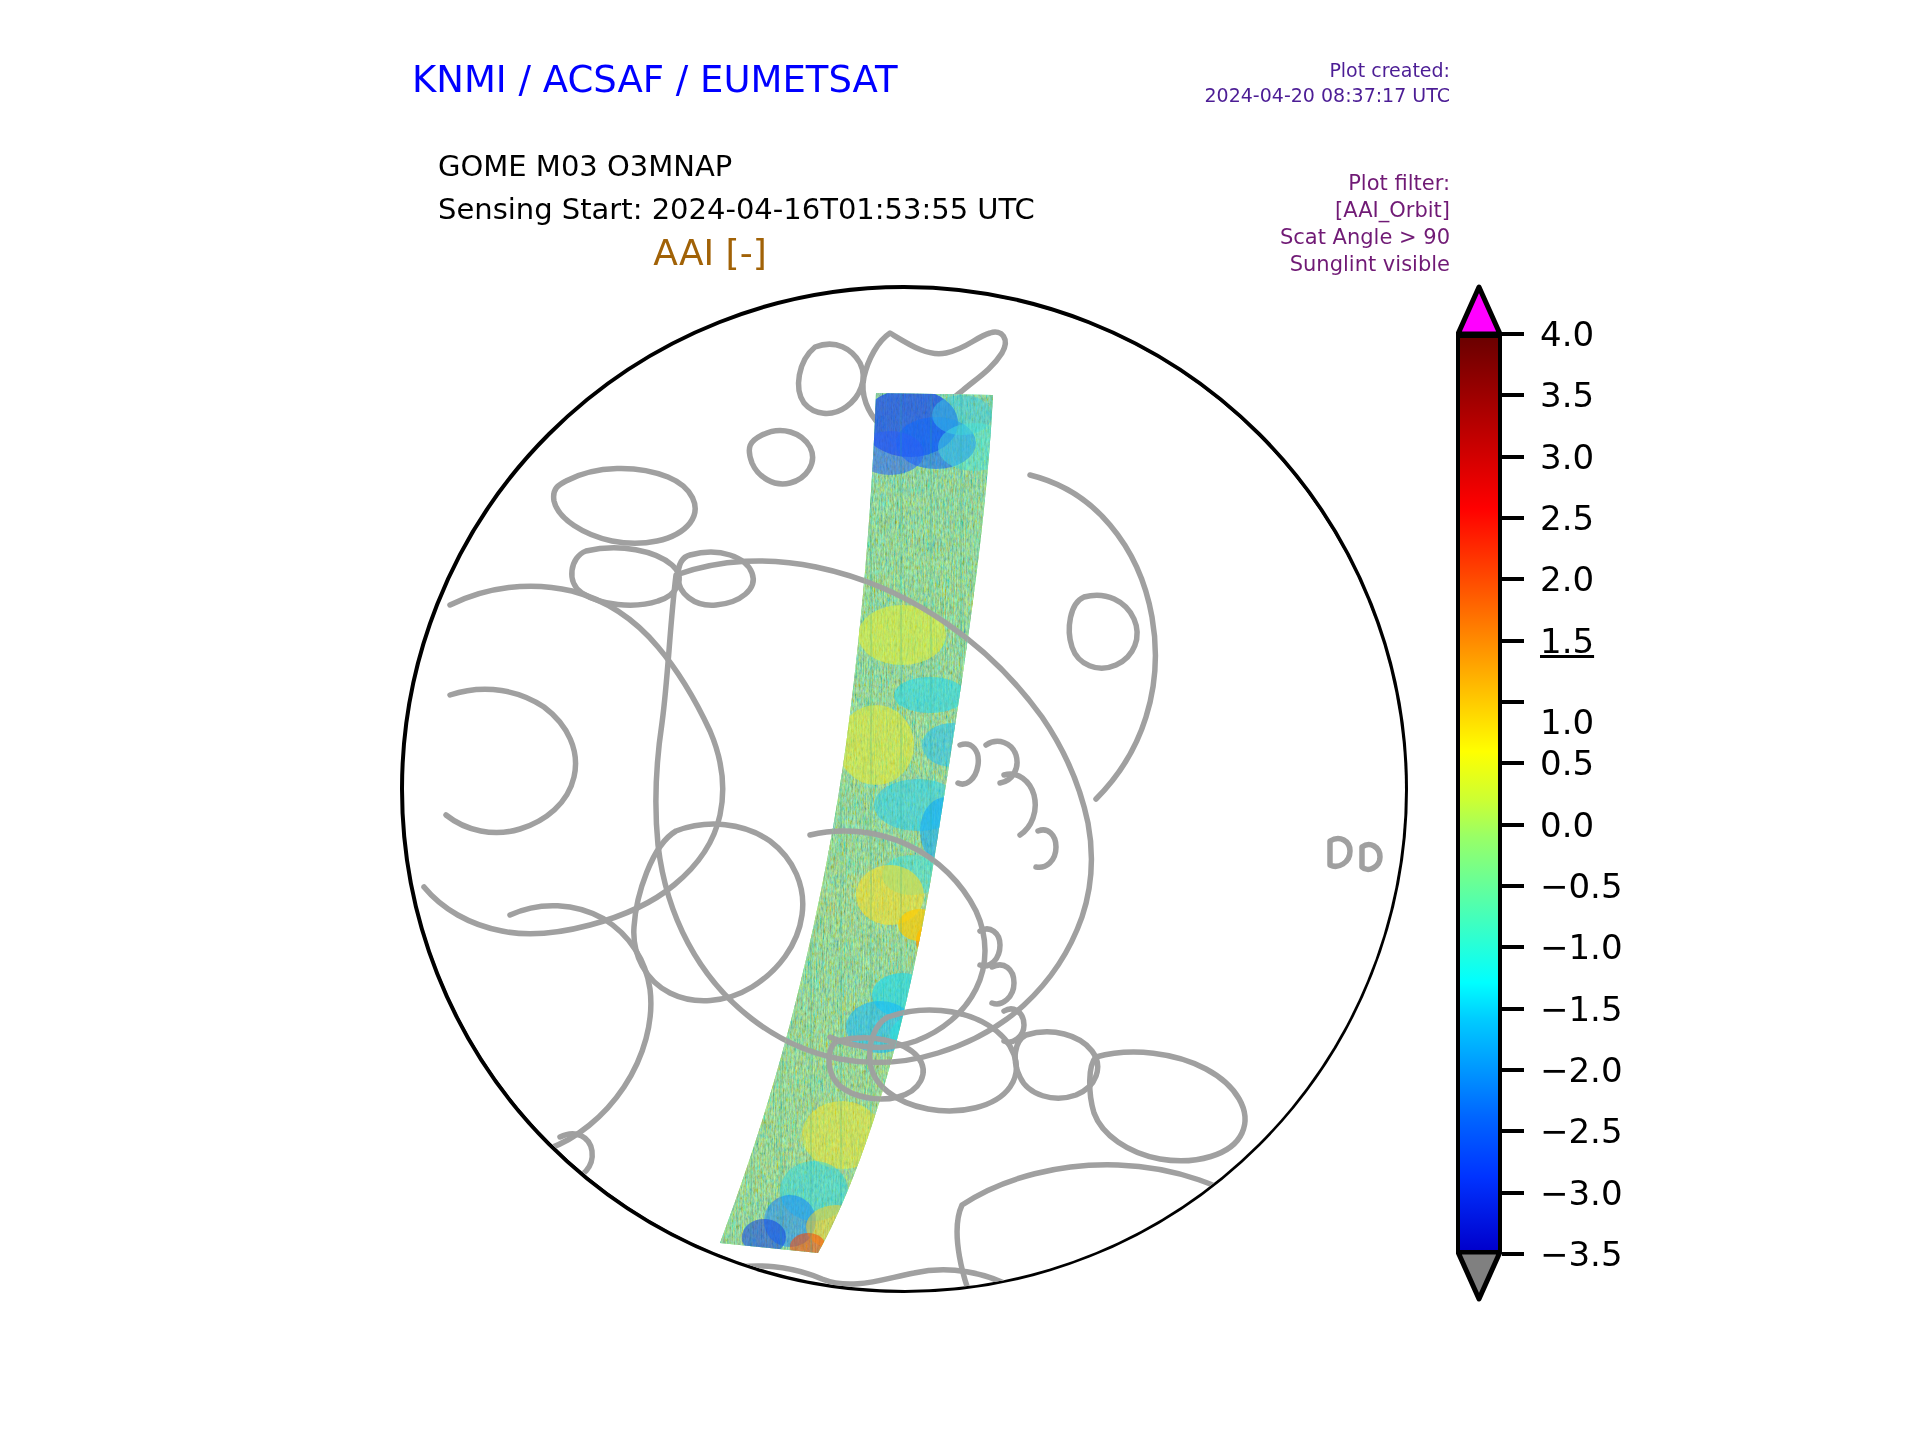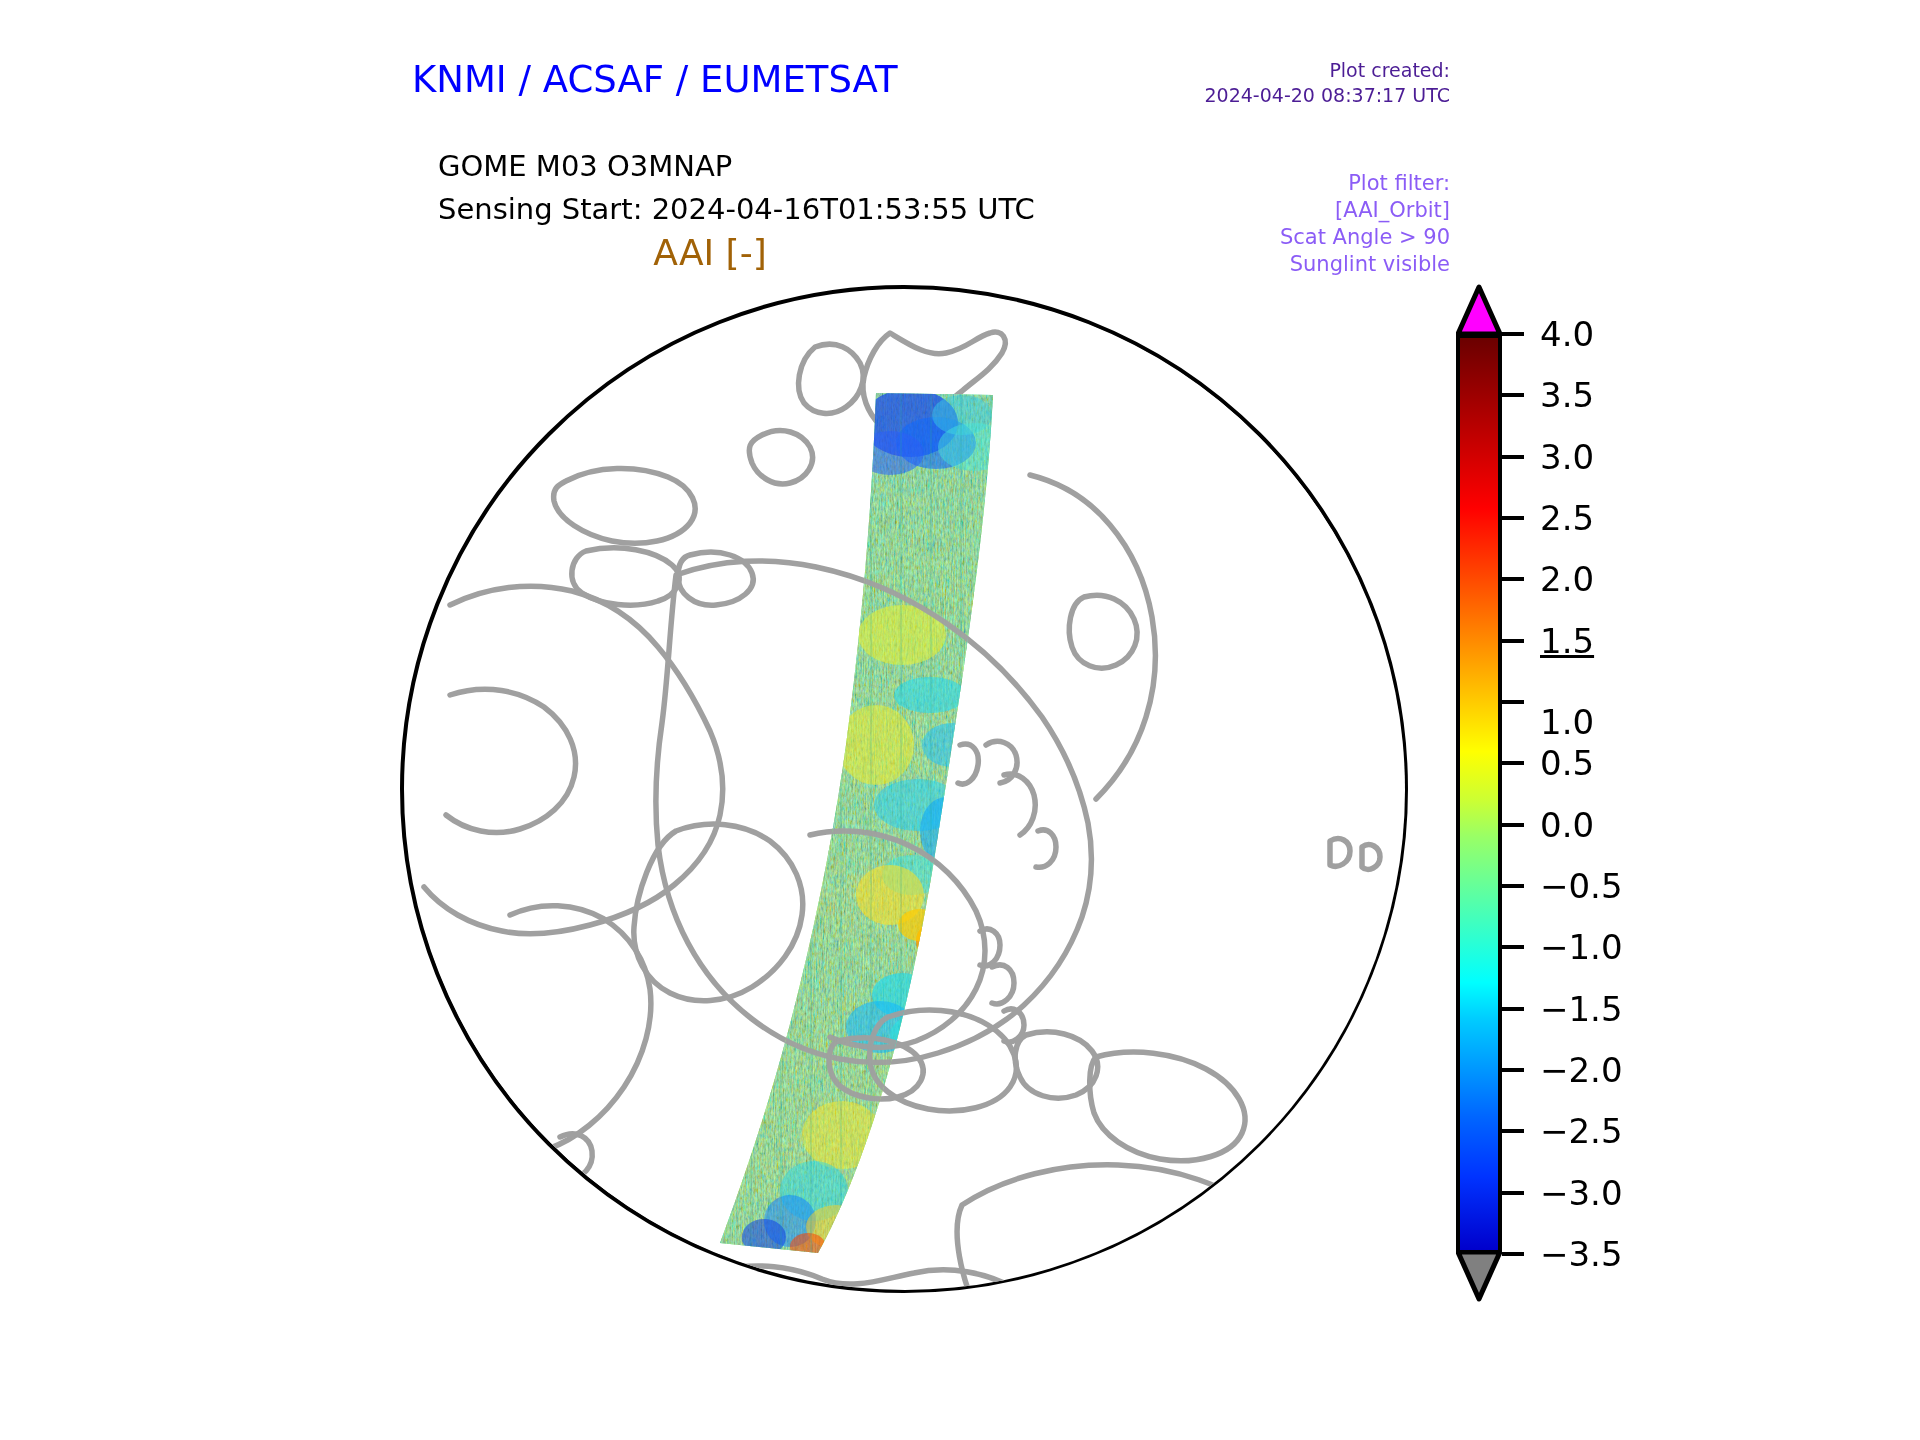--- a/index.html
+++ b/index.html
@@ -60,21 +60,21 @@
   }
 
   #filter-block {
     position: absolute;
     left: 1180px;
     top: 170px;
     width: 270px;
     text-align: right;
     font-size: 21px;
     line-height: 27px;
-    color: #8b5cf6;
+    color: #701a75;
   }
 
   
   #map-panel {
     position: absolute;
     left: 390px;
     top: 275px;
     width: 1030px;
     height: 1030px;
   }

